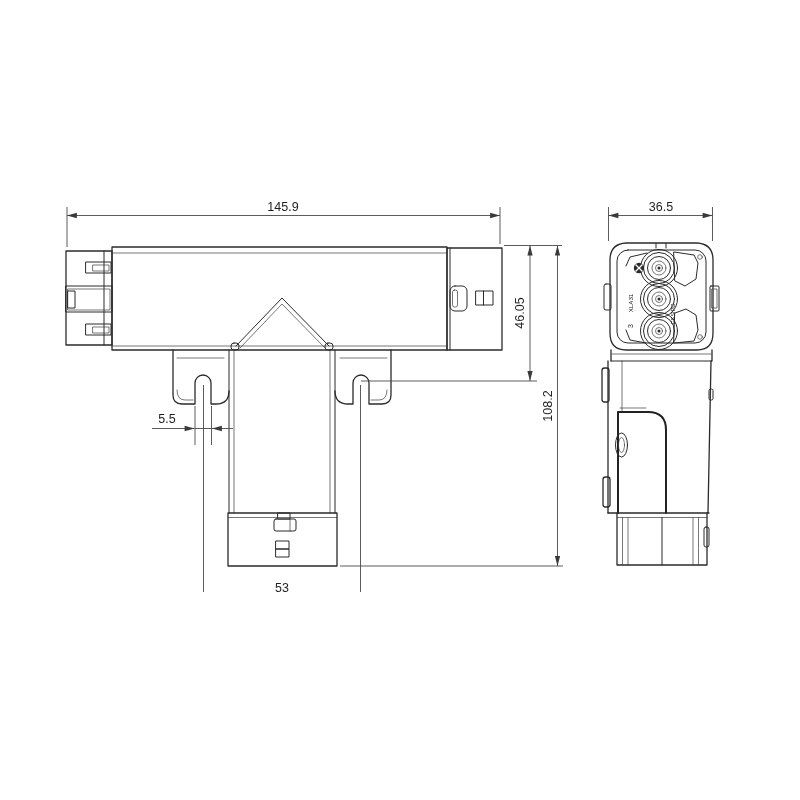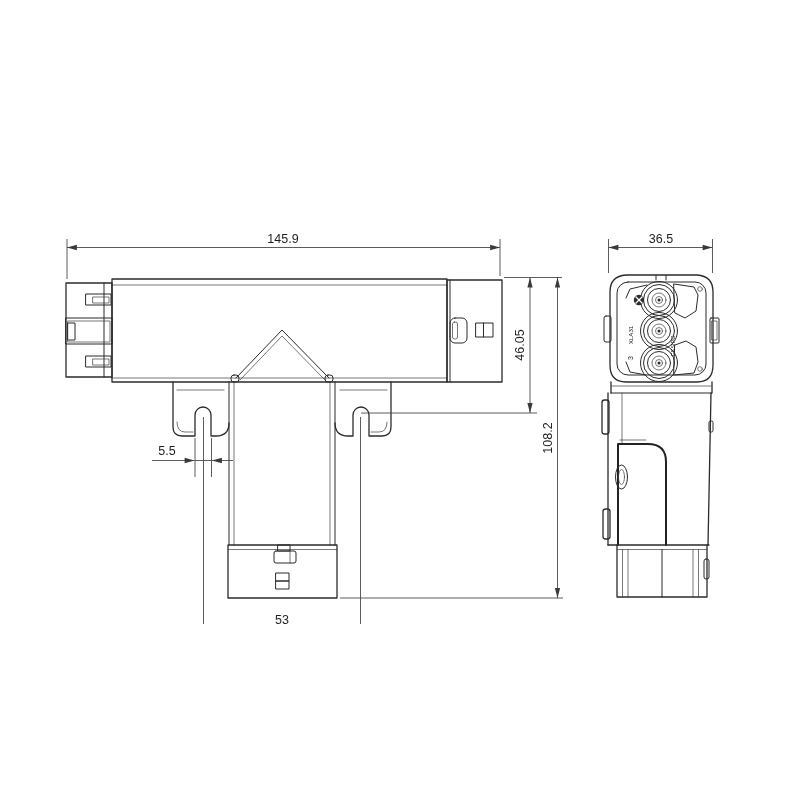--- a/index.html
+++ b/index.html
@@ -1,16 +1,16 @@
 <!DOCTYPE html>
 <html><head>
 <meta charset="utf-8">
 <style>
   html,body{margin:0;padding:0;background:#ffffff;}
-  .stage{width:800px;height:592px;position:relative;background:#fef9c3;overflow:hidden;margin-top:32px;}
+  .stage{width:800px;height:592px;position:relative;background:#fef9c3;overflow:hidden;}
   svg{display:block;}
   
   .p  {fill:none;stroke:#2b2b2b;stroke-width:1.3;stroke-linejoin:round;stroke-linecap:round;}
   .p1 {fill:none;stroke:#2b2b2b;stroke-width:1.0;stroke-linejoin:round;stroke-linecap:round;}
   .pt {fill:none;stroke:#3d3d3d;stroke-width:0.7;stroke-linejoin:round;stroke-linecap:round;}
   .pk {fill:none;stroke:#222222;stroke-width:2.0;stroke-linejoin:round;stroke-linecap:round;}
   .fill-dark{fill:#2b2b2b;stroke:none;}
   
   .d  {fill:none;stroke:#4a4a4a;stroke-width:0.9;stroke-linecap:butt;}
   .dim-text{font-family:"Liberation Sans",sans-serif;font-size:12.5px;fill:#1f1f1f;}

